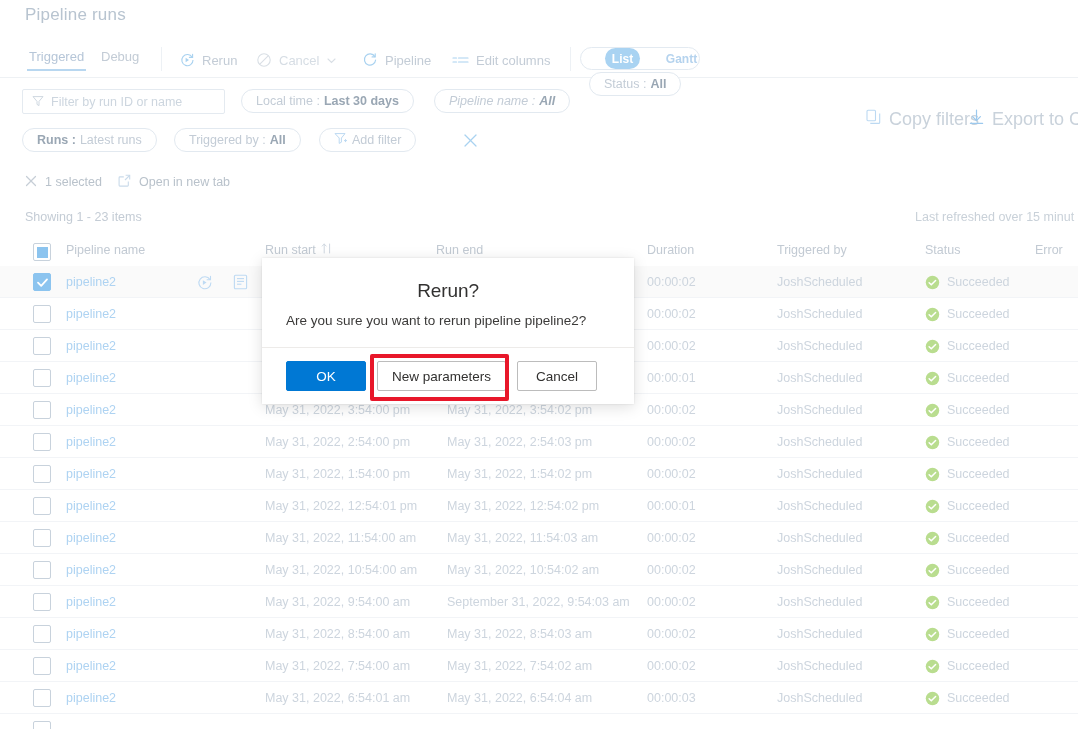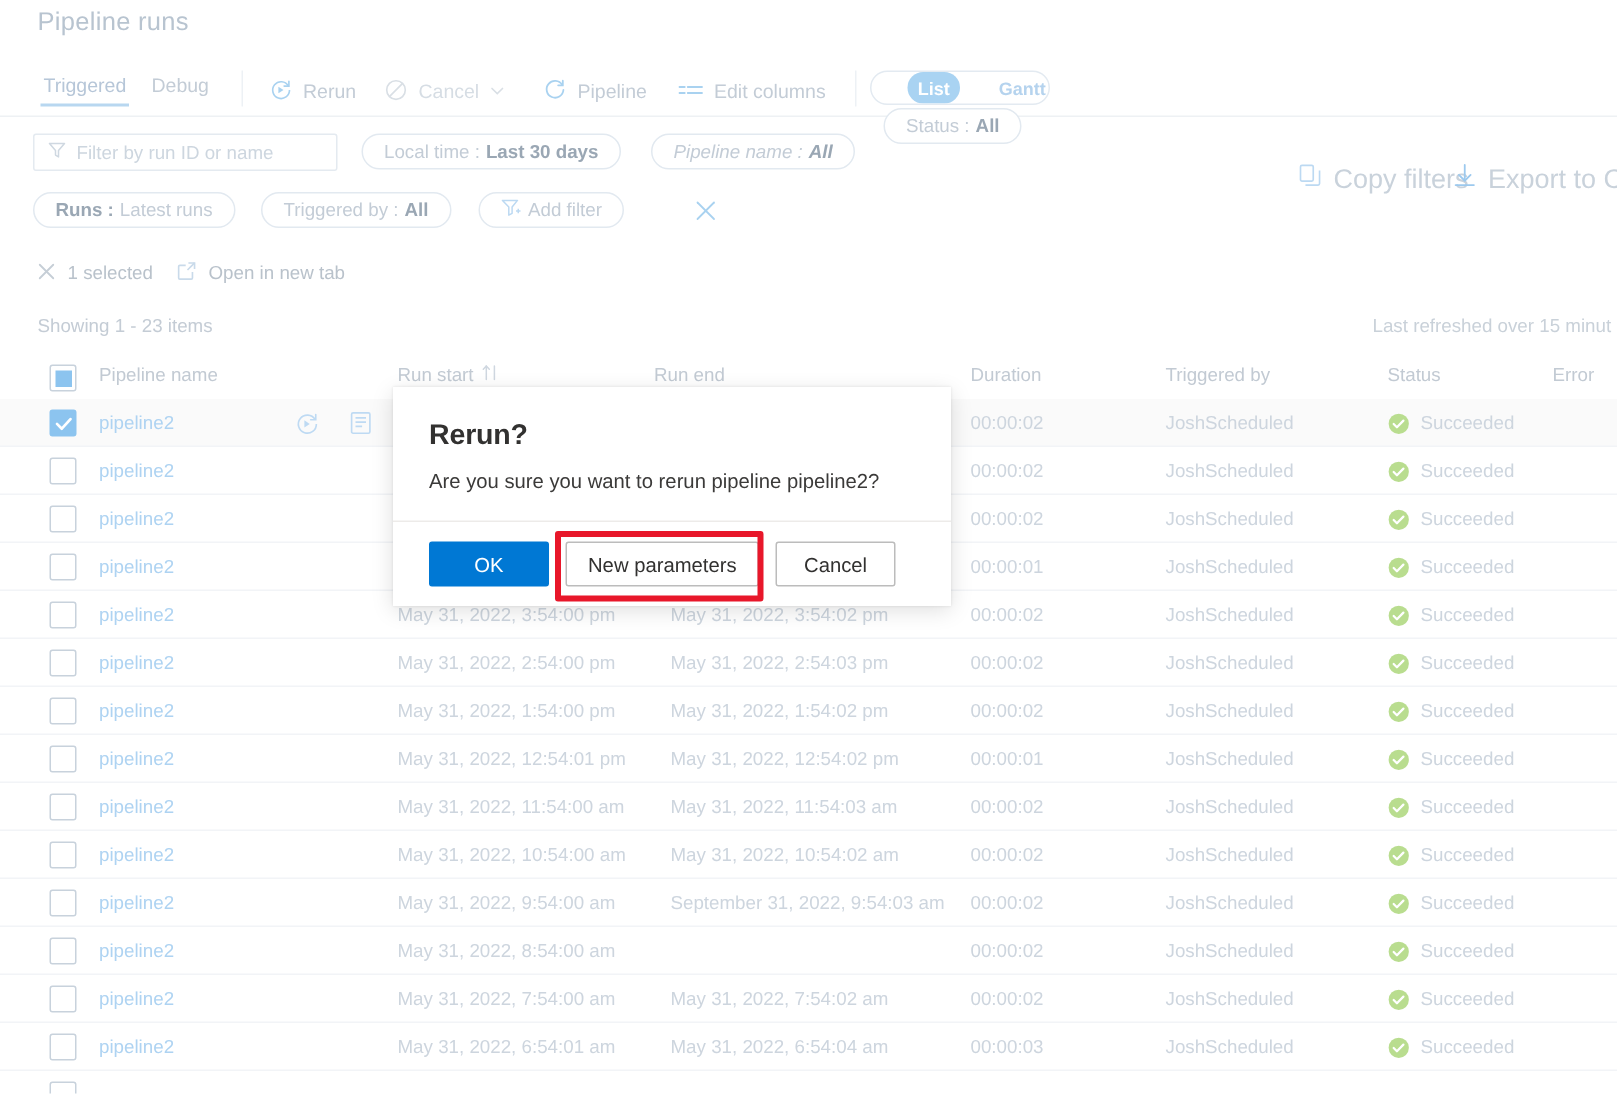--- a/index.html
+++ b/index.html
@@ -178,21 +178,21 @@
 
   
   .modal-surface {
     position: absolute; left: 262px; top: 258px; width: 372px; height: 146px;
     background: #ffffff;
     box-shadow: 0 3px 14px rgba(0,0,0,.13), 0 0 2px rgba(0,0,0,.10);
     z-index: 30;
   }
   .modal-body { padding: 22px 24px 0 24px; }
   .modal-title {
-    font-size: 19px; color: #323130; font-weight: 700; letter-spacing: -.1px;
+    font-size: 19px; color: #323130; font-weight: 400; letter-spacing: -.1px; text-align: center;
   }
   .modal-text {
     margin-top: 11px; font-size: 13.5px; color: #3b3a39;
   }
   .modal-footer {
     position: absolute; left: 0; bottom: 0; width: 372px; height: 57px;
     border-top: 1px solid #edebe9;
     display: flex; align-items: center; padding-left: 24px; gap: 11px;
   }
   .mbtn {
@@ -577,20 +577,21 @@
               <circle cx="8" cy="8" r="7.2" fill="#b9dd8f"></circle>
               <path d="M4.4 8.2l2.3 2.3 4.6-4.7" fill="none" stroke="#ffffff" stroke-width="1.6" stroke-linecap="round" stroke-linejoin="round"></path>
             </svg>
             <span>Succeeded</span>
           </div>
         </div>
         <div class="row">
           <div class="cb"></div>
           <div class="cell c-name">pipeline2</div>
           <div class="cell c-start">May 31, 2022, 8:54:00 am</div>
+          <div class="cell c-end">May 31, 2022, 8:54:03 am</div>
           <div class="cell c-dur">00:00:02</div>
           <div class="cell c-trig">JoshScheduled</div>
           <div class="cell c-status">
             <svg class="status-ico" viewBox="0 0 16 16">
               <circle cx="8" cy="8" r="7.2" fill="#b9dd8f"></circle>
               <path d="M4.4 8.2l2.3 2.3 4.6-4.7" fill="none" stroke="#ffffff" stroke-width="1.6" stroke-linecap="round" stroke-linejoin="round"></path>
             </svg>
             <span>Succeeded</span>
           </div>
         </div>

